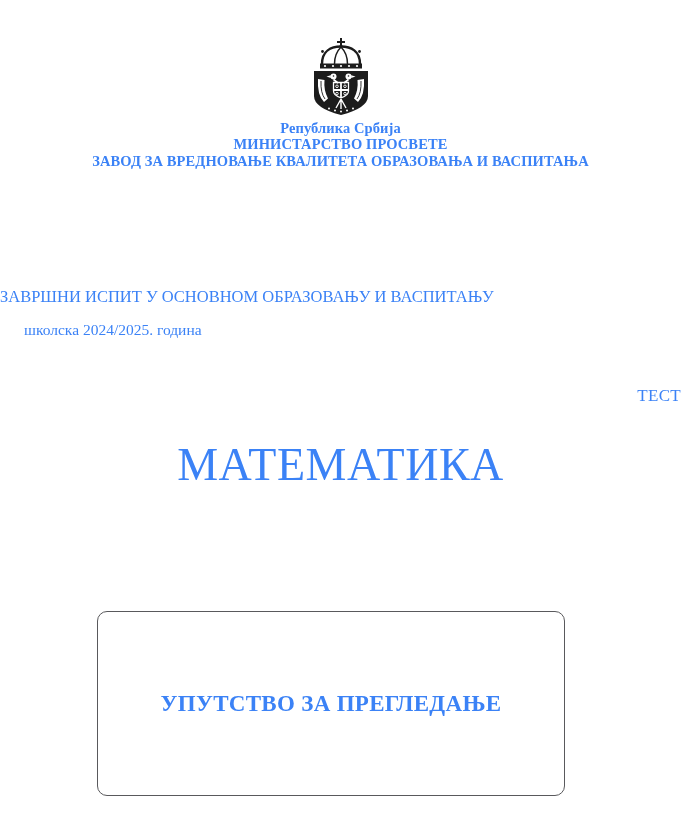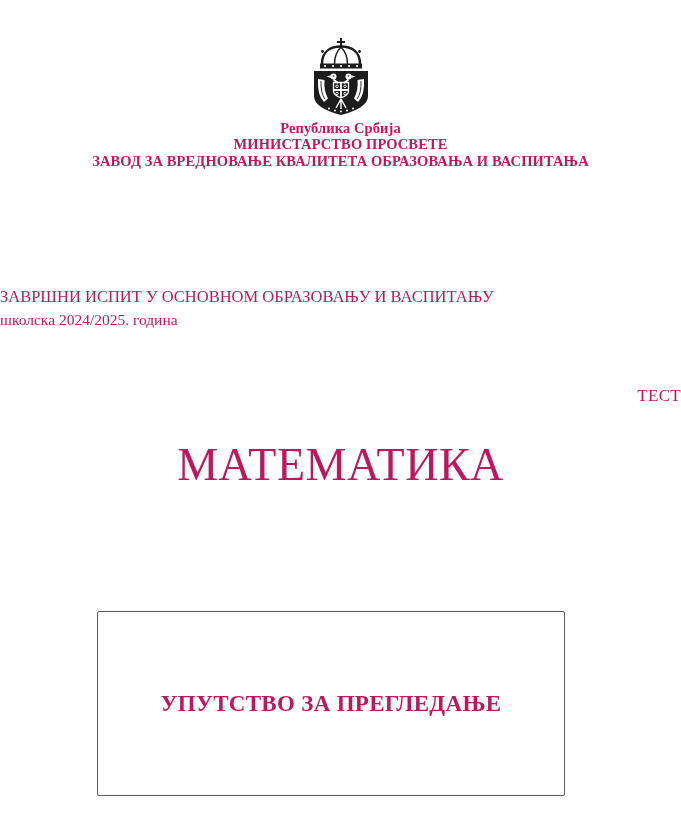--- a/index.html
+++ b/index.html
@@ -7,21 +7,21 @@
     padding: 0;
     background: #ffffff;
   }
   .page {
     position: relative;
     width: 681px;
     height: 817px;
     background: #ffffff;
     overflow: hidden;
     font-family: "Liberation Serif", "DejaVu Serif", serif;
-    color: #be185d;
+    color: #3b82f6;
   }
   .emblem {
     position: absolute;
     top: 38px;
     left: 50%;
     transform: translateX(-50%);
     width: 58px;
     height: 78px;
   }
   .gov-lines {
@@ -42,21 +42,22 @@
     right: 0;
     text-align: left;
   }
   .exam-title {
     font-size: 16.5px;
     line-height: 20px;
   }
   .exam-year {
     font-size: 15.5px;
     line-height: 18px;
-    margin-top: 4px;
+    margin-top: 14px;
+    padding-left: 24px;
   }
   .test-label {
     position: absolute;
     top: 386px;
     left: 0;
     right: 0;
     text-align: right;
     font-size: 17px;
     letter-spacing: 0.3px;
   }
@@ -72,21 +73,21 @@
     font-weight: normal;
     letter-spacing: 0.5px;
   }
   .instruction-box {
     position: absolute;
     top: 611px;
     left: 97px;
     width: 468px;
     height: 185px;
     border: 1.5px solid #59595c;
-    border-radius: 2px;
+    border-radius: 10px;
     box-sizing: border-box;
     display: flex;
     align-items: center;
     justify-content: center;
     background: #ffffff;
   }
   .instruction-title {
     font-weight: bold;
     font-size: 23px;
     letter-spacing: 0.3px;

